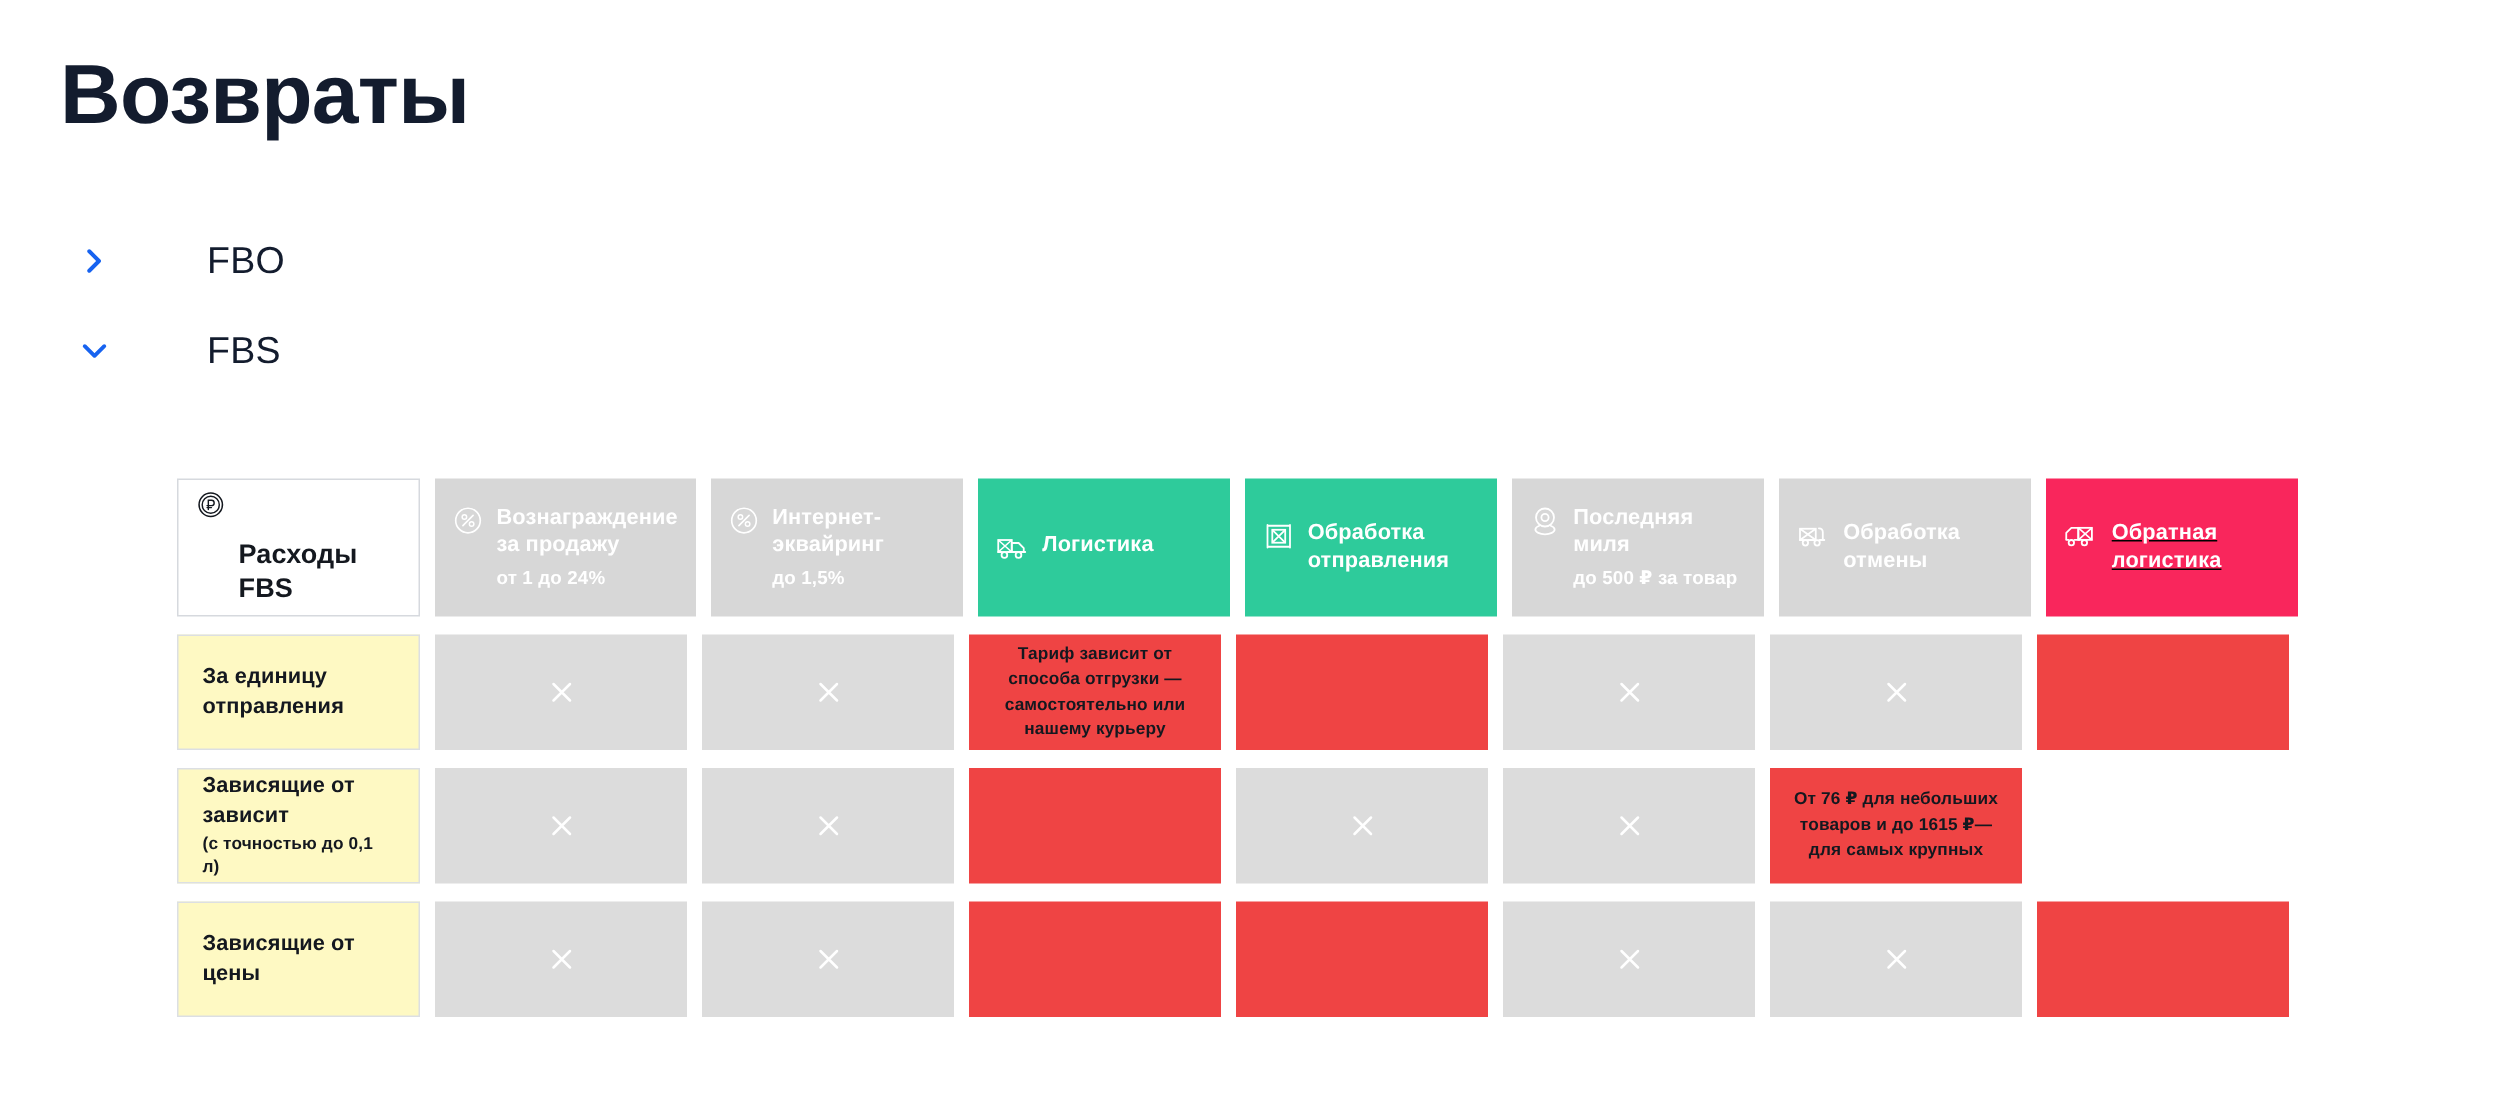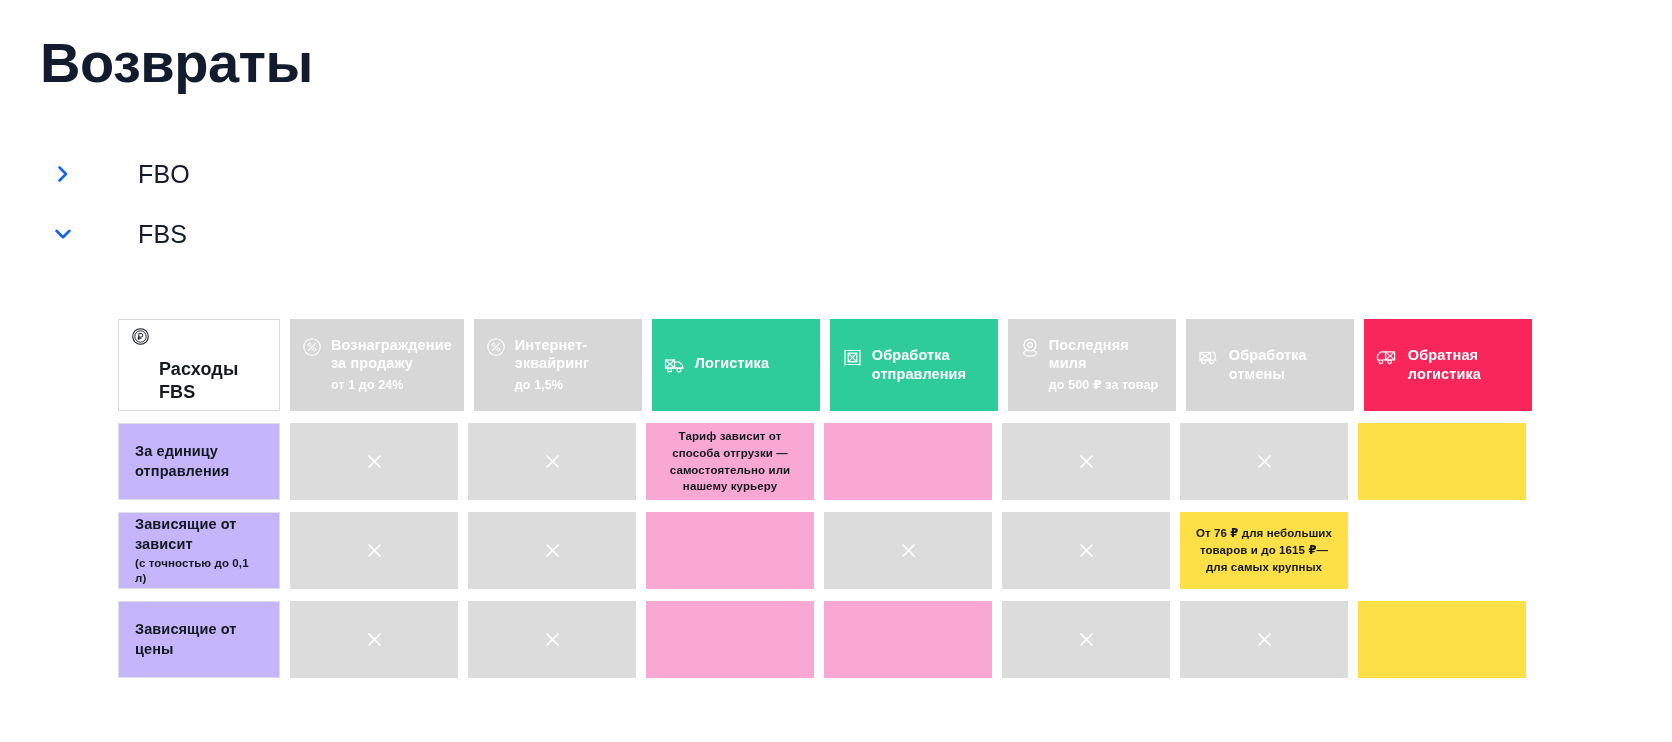--- a/index.html
+++ b/index.html
@@ -73,21 +73,21 @@
     display: flex;
     align-items: center;
     padding: 0 12px;
   }
   .hcell.white {
     background: #ffffff;
     border: 1px solid #d6d9de;
   }
   .hcell.gray  { background: #d7d7d7; }
   .hcell.green { background: #2ecb9b; }
-  .hcell.pink  { background: #f9265c; }
+  .hcell.pink  { background: #f9265c; text-decoration: underline; }
 
   .hc-inner { display: flex; align-items: flex-start; gap: 9px; width: 100%; }
   .hc-icon { flex: 0 0 auto; margin-top: 1px; }
   .hc-icon svg { display: block; }
   .hc-texts { display: flex; flex-direction: column; }
   .hc-title {
     font-size: 14.5px;
     font-weight: 700;
     line-height: 1.28;
     letter-spacing: 0.1px;
@@ -109,29 +109,29 @@
   .bcell {
     width: 100%;
     height: 100%;
     display: flex;
     align-items: center;
     justify-content: center;
     text-align: center;
     padding: 4px 8px;
   }
   .bcell.label {
-    background: #c4b5fd;
+    background: #fef9c3;
     border: 1px solid #dcdfe3;
     justify-content: flex-start;
     text-align: left;
     padding: 0 16px;
   }
   .bcell.gray      { background: #dcdcdc; }
-  .bcell.greentint { background: #f9a8d4; }
-  .bcell.pinktint  { background: #fde047; }
+  .bcell.greentint { background: #ef4444; }
+  .bcell.pinktint  { background: #ef4444; }
 
   .lbl-main {
     font-size: 14.5px;
     font-weight: 700;
     color: #14181f;
     line-height: 1.35;
     letter-spacing: 0.1px;
   }
   .lbl-note {
     font-size: 11.5px;

